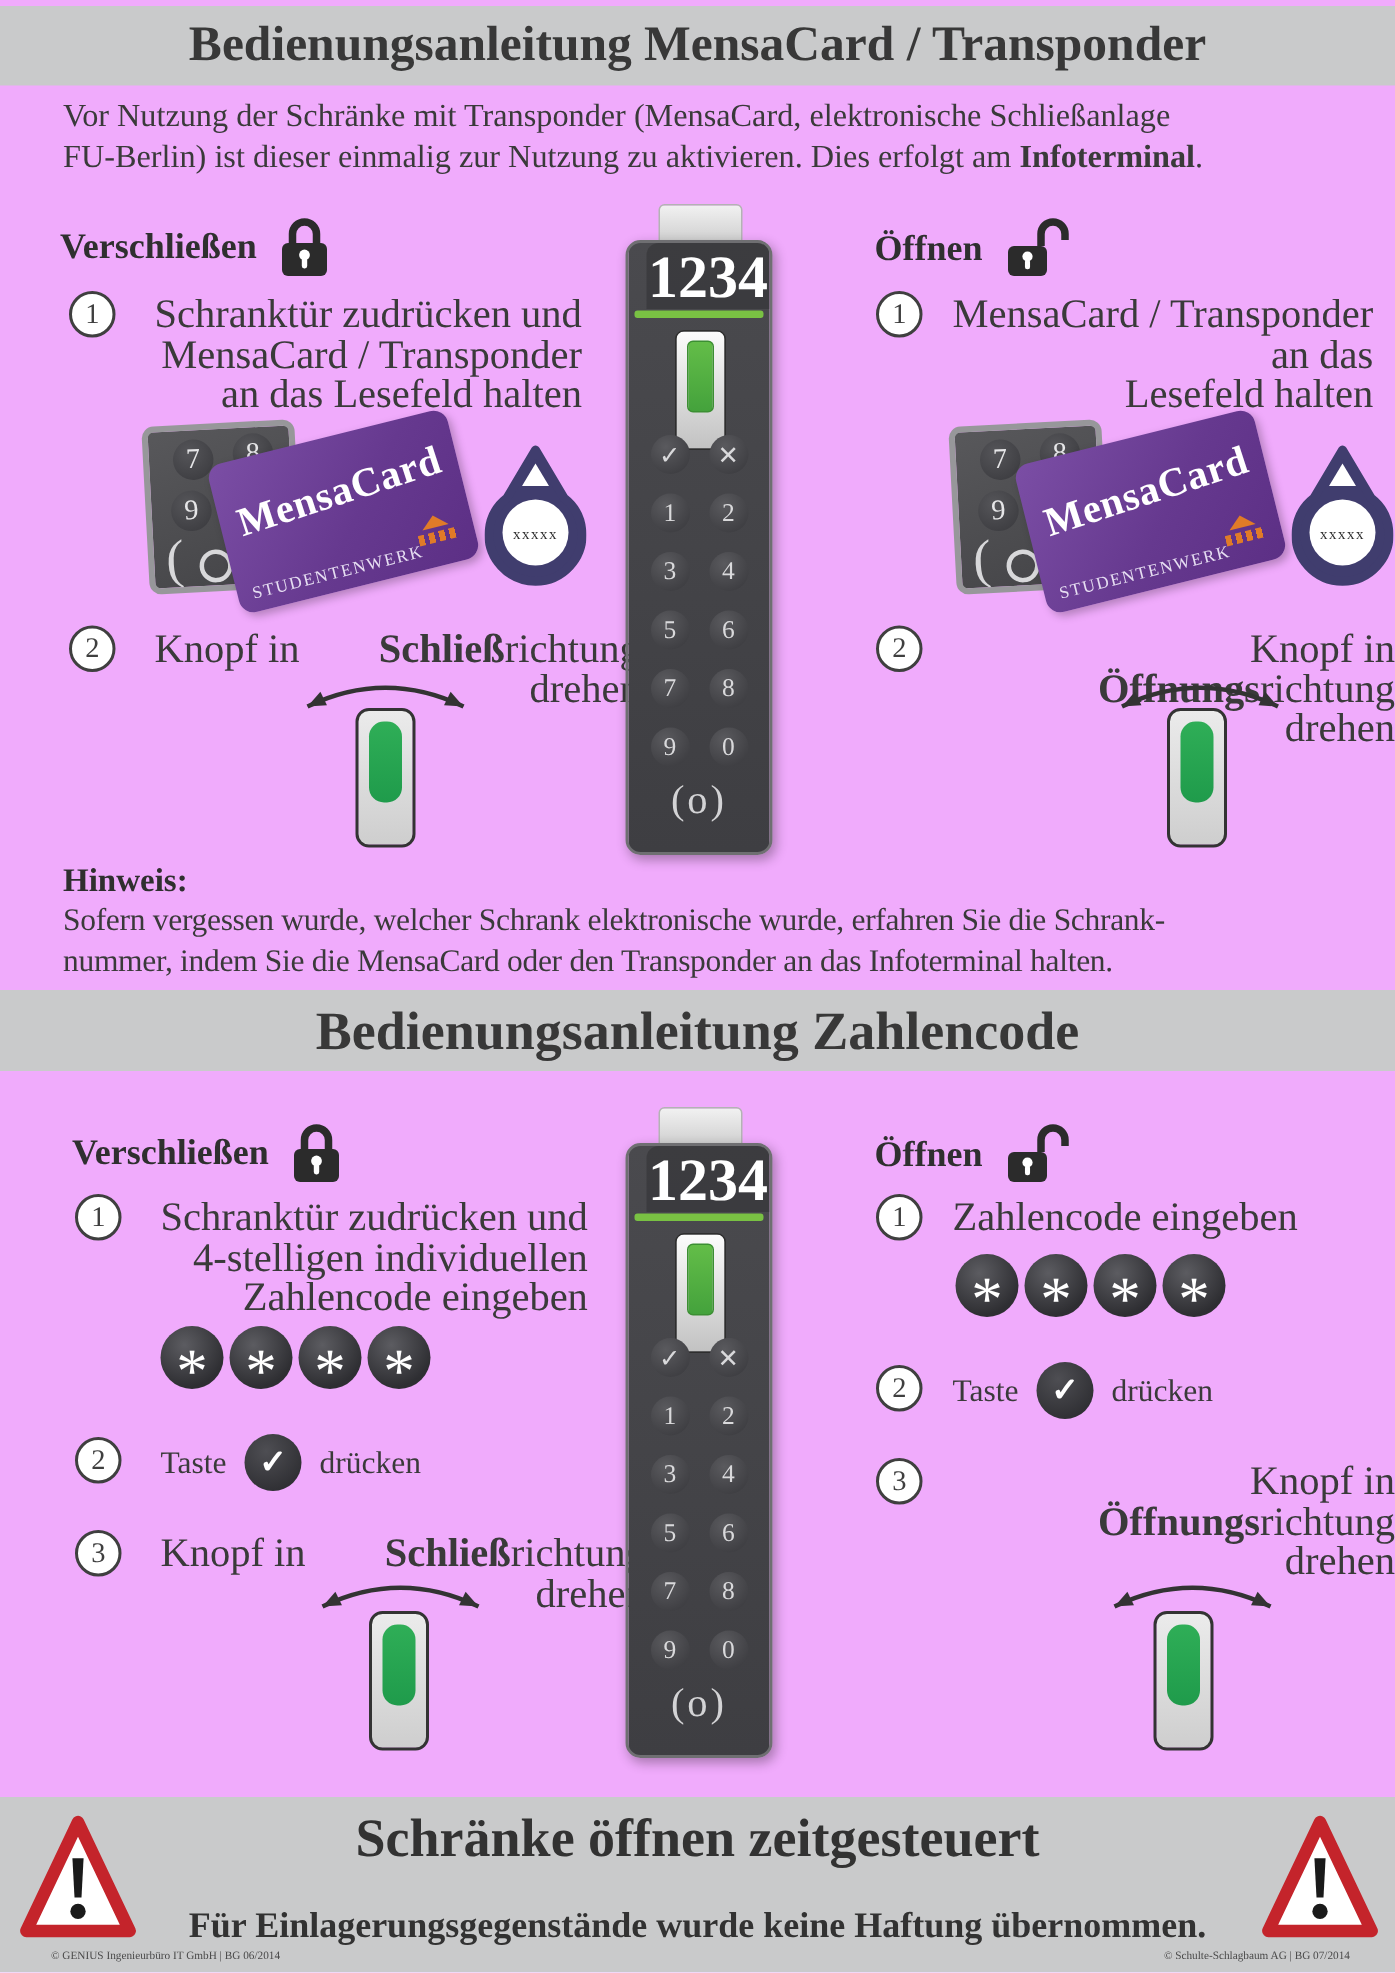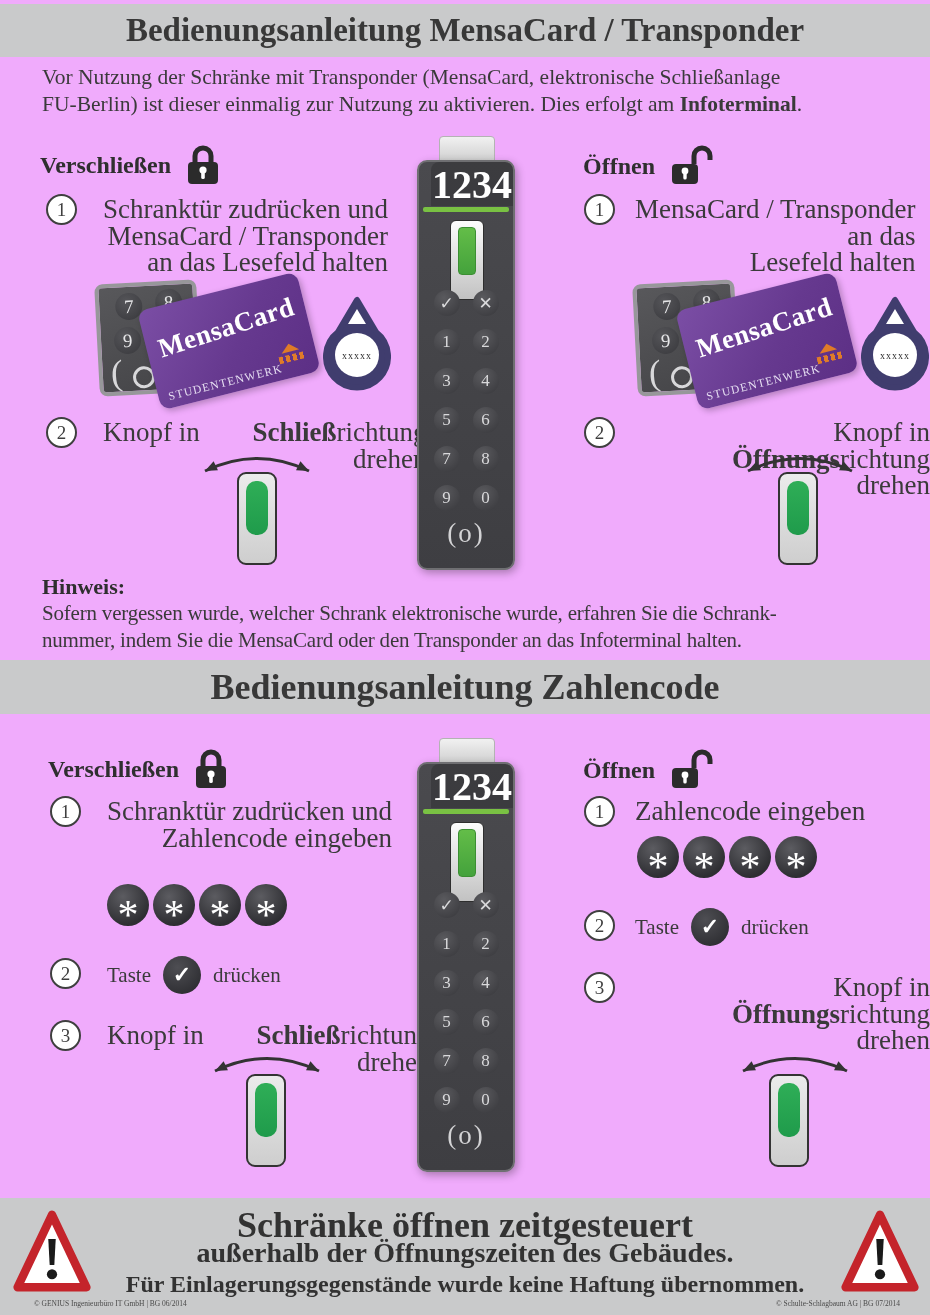--- a/index.html
+++ b/index.html
@@ -237,20 +237,21 @@
       <path d="M9 19 v-7 a8 8 0 0 1 16 0 v7" fill="none" stroke="#2b2b2b" stroke-width="5"></path>
       <rect x="2" y="18" width="30" height="22" rx="4" fill="#2b2b2b"></rect>
       <circle cx="17" cy="26" r="3.6" fill="#fff"></circle>
       <rect x="15.2" y="28" width="3.6" height="7" rx="1.6" fill="#fff"></rect>
     </svg>
   </div>
 
   <div class="abs stepnum" style="left:50px;top:796px;">1</div>
   <div class="abs steptext" style="left:107px;top:798px;">
     <div>Schranktür zudrücken und</div>
+    <div>4-stelligen individuellen</div>
     <div>Zahlencode eingeben</div>
   </div>
 
   <div class="abs coderow" style="left:107px;top:884px;">
     <div class="codecircle">
         <span>*</span>
       </div>
     <div class="codecircle">
         <span>*</span>
       </div>
@@ -371,19 +372,18 @@
     <path d="M39 34 h8 l-1.5 28 h-5 Z" fill="#1a1a1a"></path>
     <circle cx="43" cy="72" r="5.5" fill="#1a1a1a"></circle>
   </svg>
   <svg class="abs" style="left:840px;top:1206px;" width="80" height="90" viewBox="0 0 86 94">
     <polygon points="43,8 80,86 6,86" fill="#ffffff" stroke="#c4242b" stroke-width="9" stroke-linejoin="round"></polygon>
     <path d="M39 34 h8 l-1.5 28 h-5 Z" fill="#1a1a1a"></path>
     <circle cx="43" cy="72" r="5.5" fill="#1a1a1a"></circle>
   </svg>
 
   <div class="abs warnline" style="top:1204px;font-size:36px;">Schränke öffnen zeitgesteuert</div>
-  <div class="abs warnline" style="top:1237px;font-size:28px;">außerhalb der Öffnungszeiten des Gebäudes.</div>
   <div class="abs warnline" style="top:1271px;font-size:24px;">Für Einlagerungsgegenstände wurde keine Haftung übernommen.</div>
 
   <div class="abs footnote" style="left:34px;top:1299px;">© GENIUS Ingenieurbüro IT GmbH | BG 06/2014</div>
   <div class="abs footnote" style="right:30px;top:1299px;">© Schulte-Schlagbaum AG | BG 07/2014</div>
 
 </div>
 
 </body></html>

